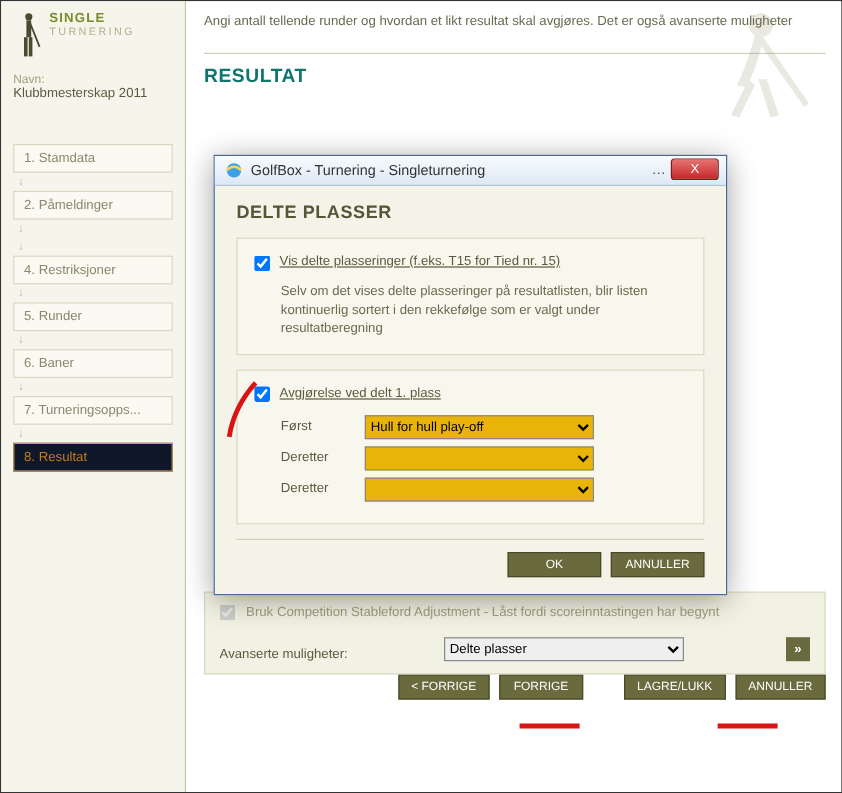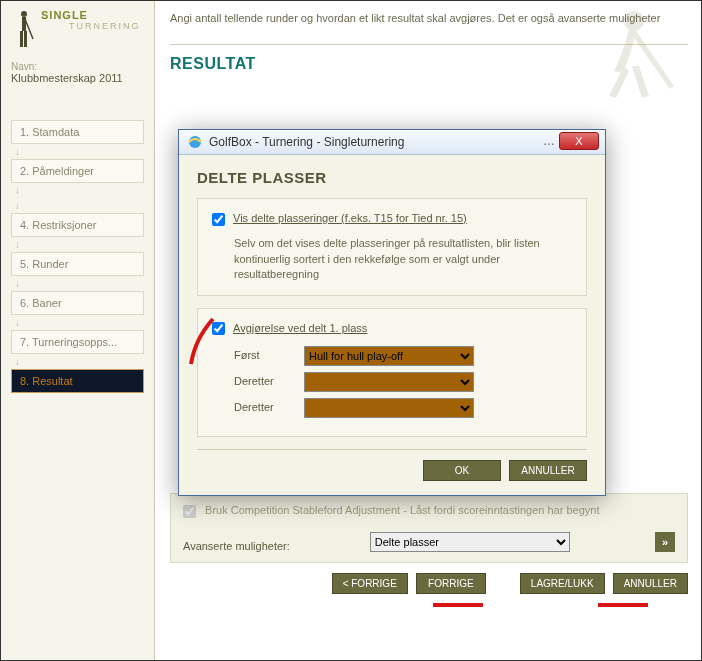--- a/index.html
+++ b/index.html
@@ -3,21 +3,21 @@
 <meta charset="utf-8">
 <style>
   * { box-sizing: border-box; margin: 0; padding: 0; }
   body { font-family: Verdana, Arial, sans-serif; font-size: 11px; color: #5a5a3f; background: #fff; width: 702px; height: 661px; overflow: hidden; position: relative; border: 1px solid #333; }
   
   .left-col { position: absolute; left: 0; top: 0; width: 154px; height: 660px; background: #f5f5ec; border-right: 1px solid #c8c8b0; padding: 8px 10px; }
   .logo-row { display: flex; align-items: flex-start; gap: 6px; margin-bottom: 12px; }
   .logo-svg { width: 24px; height: 40px; }
   .logo-text { font-size: 11px; letter-spacing: 1px; }
   .logo-text .a { color: #7b8a2a; font-weight: bold; }
-  .logo-text .b { color: #b0b090; font-size: 9px; letter-spacing: 2px; margin-left: 28px; }
+  .logo-text .b { color: #b0b090; font-size: 9px; letter-spacing: 2px; }
   .navn-label { color: #a0a080; font-size: 10px; margin-top: 8px; }
   .navn-val { color: #5a5a3f; font-size: 11px; }
   
   .steps { margin-top: 36px; }
   .step { border: 1px solid #d8d8c4; background: #fafaf2; padding: 5px 8px; color: #888870; font-size: 11px; cursor: pointer; }
   .step.active { border: 1px solid #c49a5a; color: #c47a1a; background: #0f172a; }
   .step-arrow { color: #bbb; font-size: 10px; padding: 2px 4px; }
   
   .right-col { position: absolute; left: 155px; top: 0; width: 546px; height: 660px; padding: 10px 14px; background: #fff; }
   .golfer-bg { position: absolute; right: 8px; top: 0; width: 140px; height: 100px; opacity: 0.18; }
@@ -26,38 +26,38 @@
   .hr { border-top: 1px solid #d0d0b8; margin: 8px 0 10px; }
   .result-h { font-size: 16px; font-weight: bold; color: #0f766e; letter-spacing: 0.5px; margin-bottom: 8px; }
   
   .panel { border: 1px solid #d8d8c4; background: #f2f2e4; padding: 10px 12px; margin-top: 420px; position: relative; }
   .panel .locked-row { color: #a0a080; font-size: 11px; margin-bottom: 14px; }
   .panel .locked-row input[type=checkbox] { vertical-align: middle; margin-right: 6px; }
   .panel .adv-row { display: flex; align-items: flex-end; gap: 10px; font-size: 11px; color: #5a5a3f; }
   .panel select { width: 200px; font-size: 11px; height: 20px; border: 1px solid #888; }
   .go-btn { width: 20px; height: 20px; background: #6a6a3f; color: #fff; border: none; cursor: pointer; font-size: 11px; font-weight: bold; }
   
-  .footer-btns { display: flex; gap: 8px; justify-content: flex-end; margin-top: 10px; }
+  .footer-btns { display: flex; gap: 8px; justify-content: flex-end; }
   .btn { background: #6a6a3f; color: #fff; border: 1px solid #4a4a2a; font-size: 10px; padding: 4px 10px; cursor: pointer; min-width: 70px; text-align: center; }
   
   
   .dialog { position: absolute; left: 177px; top: 128px; width: 428px; background: #f3f3e8; border: 1px solid #4a6a9a; box-shadow: 0 4px 24px rgba(0,0,0,0.4); z-index: 50; }
   .dlg-title { background: linear-gradient(#f8fbff, #dde8f5); border-bottom: 1px solid #b0c0d8; padding: 4px 8px; display: flex; align-items: center; font-size: 12px; color: #333; position: relative; }
   .dlg-title .ie-icon { width: 16px; height: 16px; margin-right: 6px; }
   .dlg-title .winmin { position: absolute; right: 50px; top: 4px; color: #555; font-size: 12px; }
   .dlg-close { position: absolute; right: 6px; top: 2px; width: 40px; height: 18px; background: linear-gradient(#e57373,#c62828); border: 1px solid #8a1a1a; border-radius: 3px; color: #fff; text-align: center; line-height: 16px; font-size: 11px; cursor: pointer; }
   .dlg-body { padding: 14px 18px 14px; }
   .dlg-h { font-size: 15px; font-weight: bold; color: #555538; letter-spacing: 0.5px; margin-bottom: 12px; }
   .dlg-box { border: 1px solid #d8d8c4; background: #f7f7ee; padding: 12px 14px; margin-bottom: 12px; font-size: 11px; color: #5a5a3f; line-height: 1.4; }
   .dlg-box .chk-row { display: flex; align-items: center; gap: 8px; margin-bottom: 10px; text-decoration: underline; }
   .dlg-box .chk-row input { margin-top: 1px; }
   .dlg-box .note { margin-left: 22px; color: #6a6a50; }
   .form-row { display: flex; align-items: center; gap: 10px; margin: 6px 0 6px 22px; }
   .form-row label { width: 60px; color: #5a5a3f; }
-  .form-row select { width: 170px; height: 20px; font-size: 11px; border: 1px solid #888; background: #a16207; }
+  .form-row select { width: 191px; height: 20px; font-size: 11px; border: 1px solid #888; background: #eab308; }
   .dlg-sep { border-top: 1px solid #d0d0b8; margin: 6px 0 10px; }
   .dlg-foot { display: flex; gap: 8px; justify-content: flex-end; padding: 0 0 0; }
   
   
   .arrow { position: absolute; z-index: 60; }
   .arrow svg { display: block; }
 </style>
 </head>
 <body>
 

